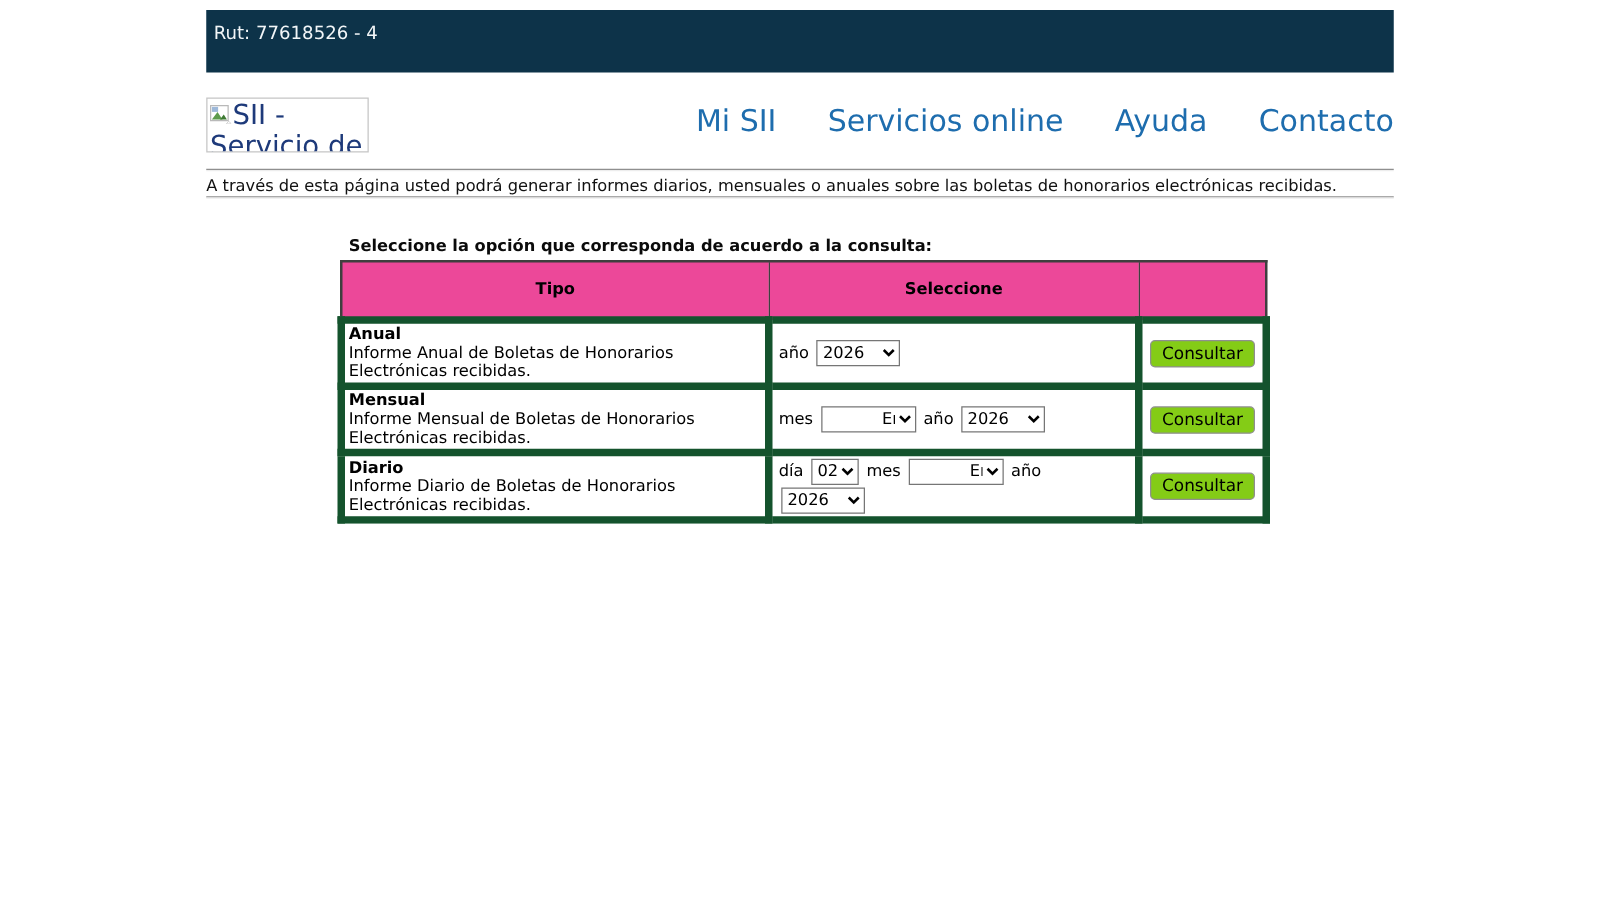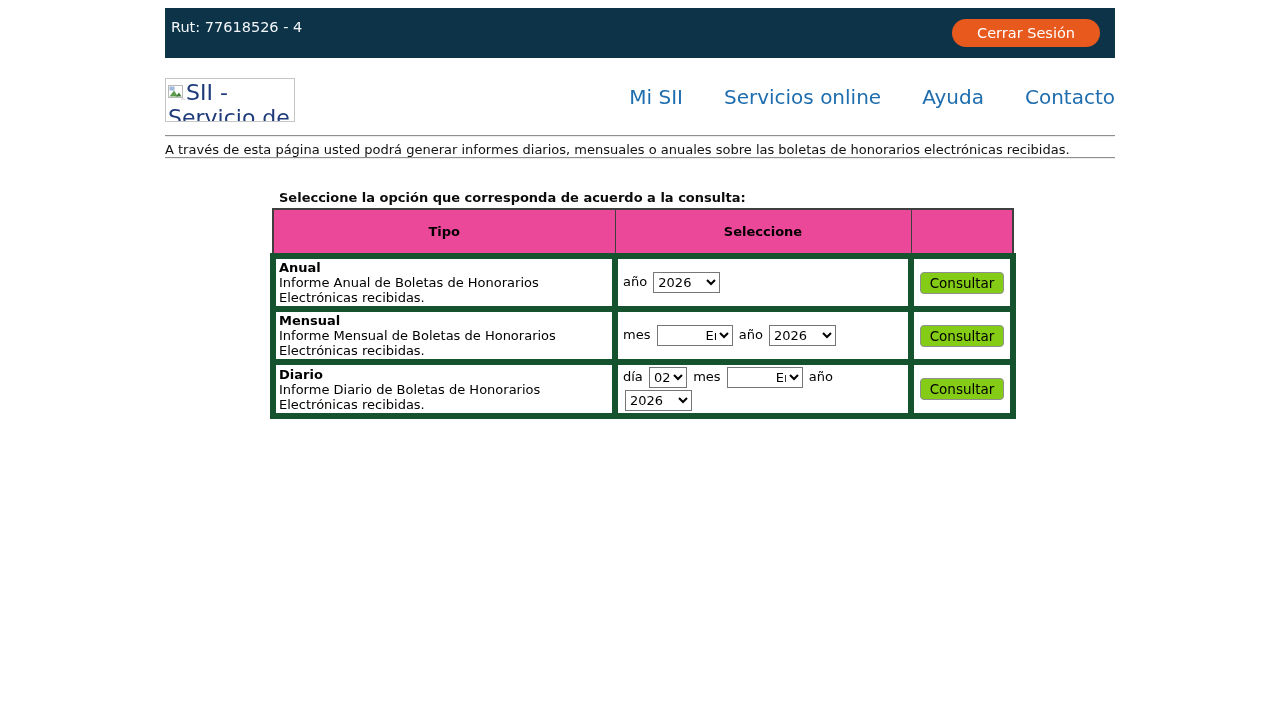--- a/index.html
+++ b/index.html
@@ -57,21 +57,21 @@
     vertical-align: baseline;
     margin-right: 1px;
   }
   .nav {
     display: flex;
     gap: 41px;
     align-items: center;
   }
   .nav a {
     color: #1e6dae;
-    font-size: 20px;
+    font-size: 24px;
     text-decoration: none;
     cursor: pointer;
     text-align: center;
   }
   hr.rule {
     border: none;
     border-top: 1px solid #8f8f8f;
     border-bottom: 1px solid #ededed;
     height: 0;
     margin: 0;
@@ -162,21 +162,20 @@
     cursor: pointer;
   }
 </style>
 </head>
 <body>
 
 <div class="page">
 
   <div class="topbar">
     <span class="rut">Rut: 77618526 - 4</span>
-    <button class="logout-btn">Cerrar Sesión</button>
   </div>
 
   <div class="header">
     <div class="logo-box">
       <span class="broken-img">
         <svg width="17" height="15" viewBox="0 0 17 15">
           <rect x="0.5" y="0.5" width="14" height="12" fill="#ffffff" stroke="#b9b9b9"></rect>
           <rect x="1.5" y="1.5" width="5" height="4" fill="#9db8d9"></rect>
           <polygon points="1.5,11.5 6,5.5 10,11.5" fill="#5d9b4c"></polygon>
           <polygon points="8,11.5 11,7.5 13.5,11.5" fill="#3e7a33"></polygon>

